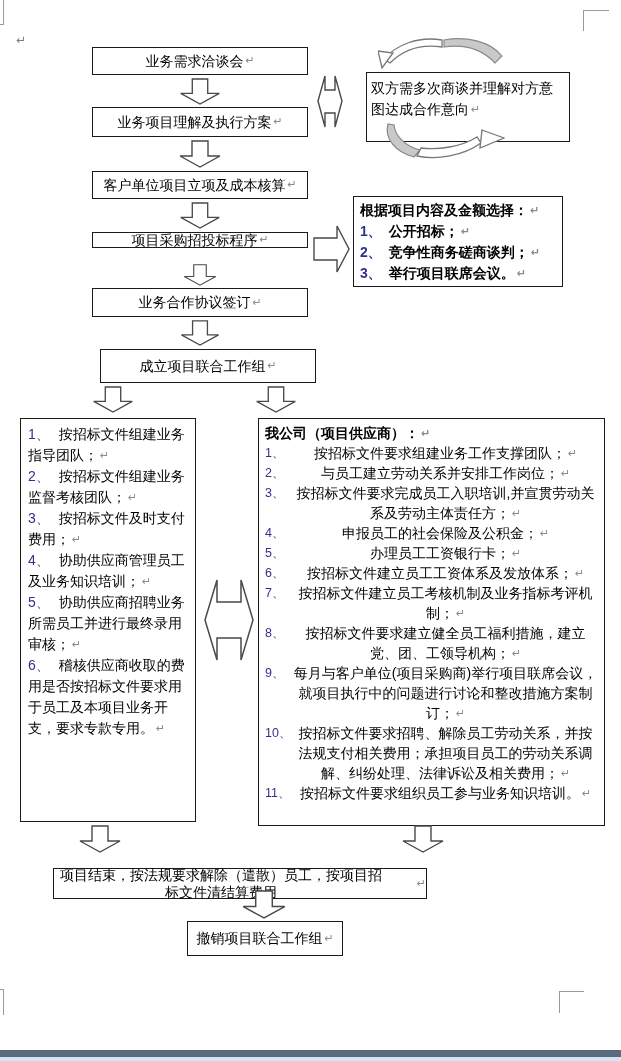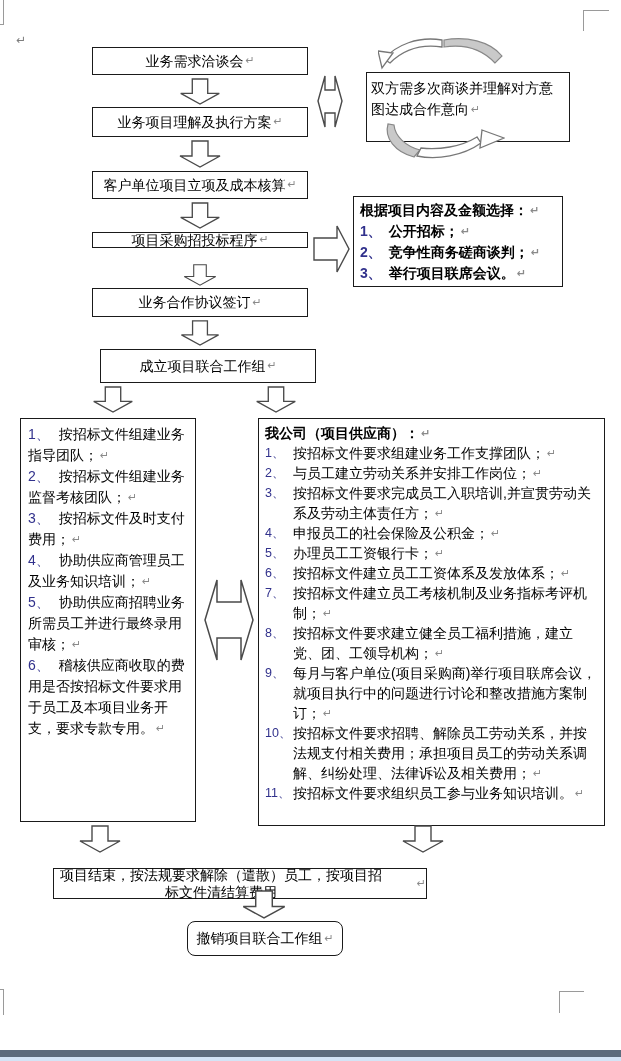--- a/index.html
+++ b/index.html
@@ -13,21 +13,21 @@
   .bigbox{border:1px solid #1a1a1a;background:#fff;font-size:14px;}
   .ret{color:#8a8a8a;font-size:11px;margin-left:2px;vertical-align:1px;}
   .num{color:#31318c;}
   
   .bp{margin:0;line-height:21px;}
   .bp .num{margin-right:9px;}
   .bt{margin:0;line-height:21px;font-weight:bold;}
   
   .sp{display:flex;line-height:20px;}
   .sn{flex:0 0 28px;font-size:12.5px;line-height:20px;}
-  .st{flex:1;}
+  .st{flex:1;text-align:center;}
   
   .tl{margin:0;line-height:21px;font-weight:bold;}
   .tl .num{margin-right:7px;}
   .crop{position:absolute;background:#9a9a9a;}
   .pilcrow{position:absolute;color:#7d7d7d;font-size:12px;}
   .bar-dark{position:absolute;left:0;width:621px;top:1050px;height:7px;background:#5c6b7c;}
   .bar-light{position:absolute;left:0;width:621px;top:1057px;height:4px;background:#d3e4f6;}
   svg{display:block;}
 </style>
 </head>
@@ -204,21 +204,21 @@
 
   <div class="abs cbox" style="left:53px;top:868px;width:374px;height:31px;gap:27px;">
     <span>项目结束，按法规要求解除（遣散）员工，按项目招标文件清结算费用</span>
       <span class="ret">↵</span>
   </div>
 
   <svg class="abs" style="left:240px;top:890px;" width="48" height="29" viewBox="0 0 42 28">
     <polygon points="13,1 29,1 29,16 41,16 21,27 1,16 13,16" fill="#fff" stroke="#4a4a4a" stroke-width="1.4"></polygon>
   </svg>
 
-  <div class="abs cbox" style="left:187px;top:921px;width:156px;height:35px;border-radius:8px;">
+  <div class="abs cbox" style="left:187px;top:921px;width:156px;height:35px;">
     <span>撤销项目联合工作组</span>
       <span class="ret">↵</span>
   </div>
 
   <div class="bar-dark"></div>
   <div class="bar-light"></div>
 
 </div>
 
 </body></html>

